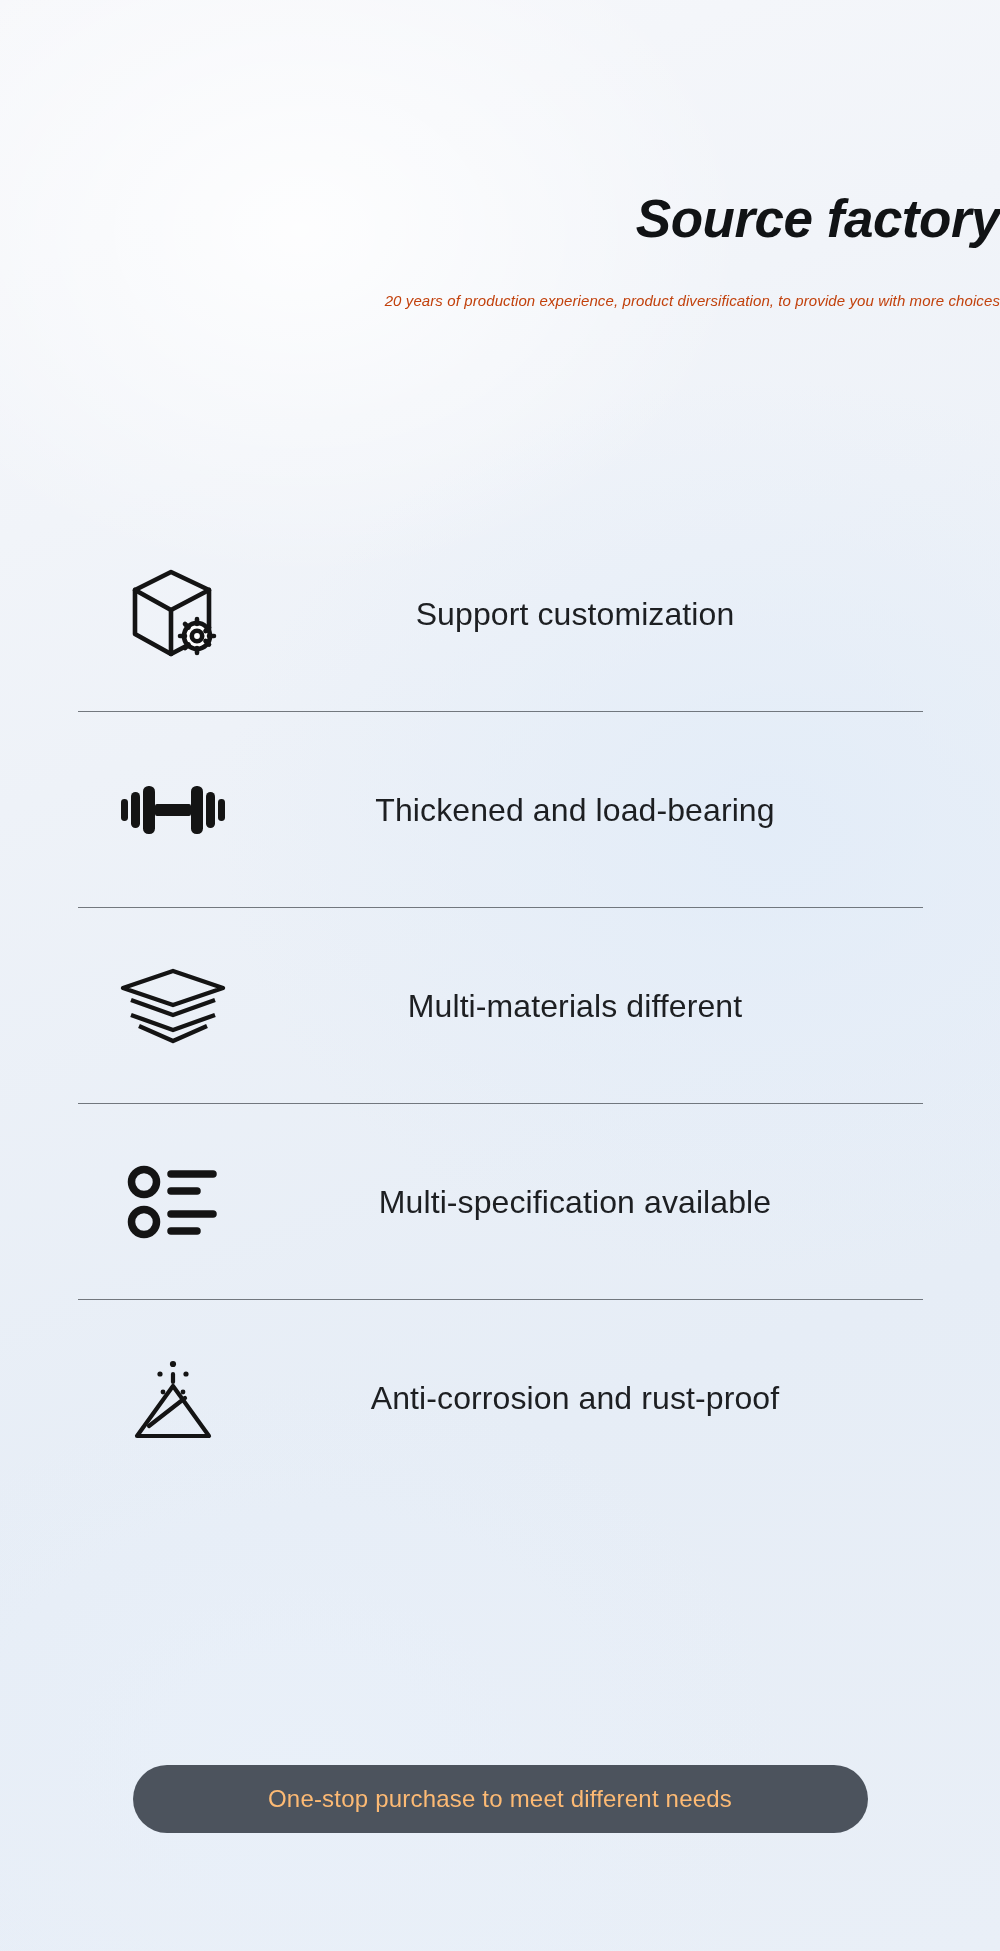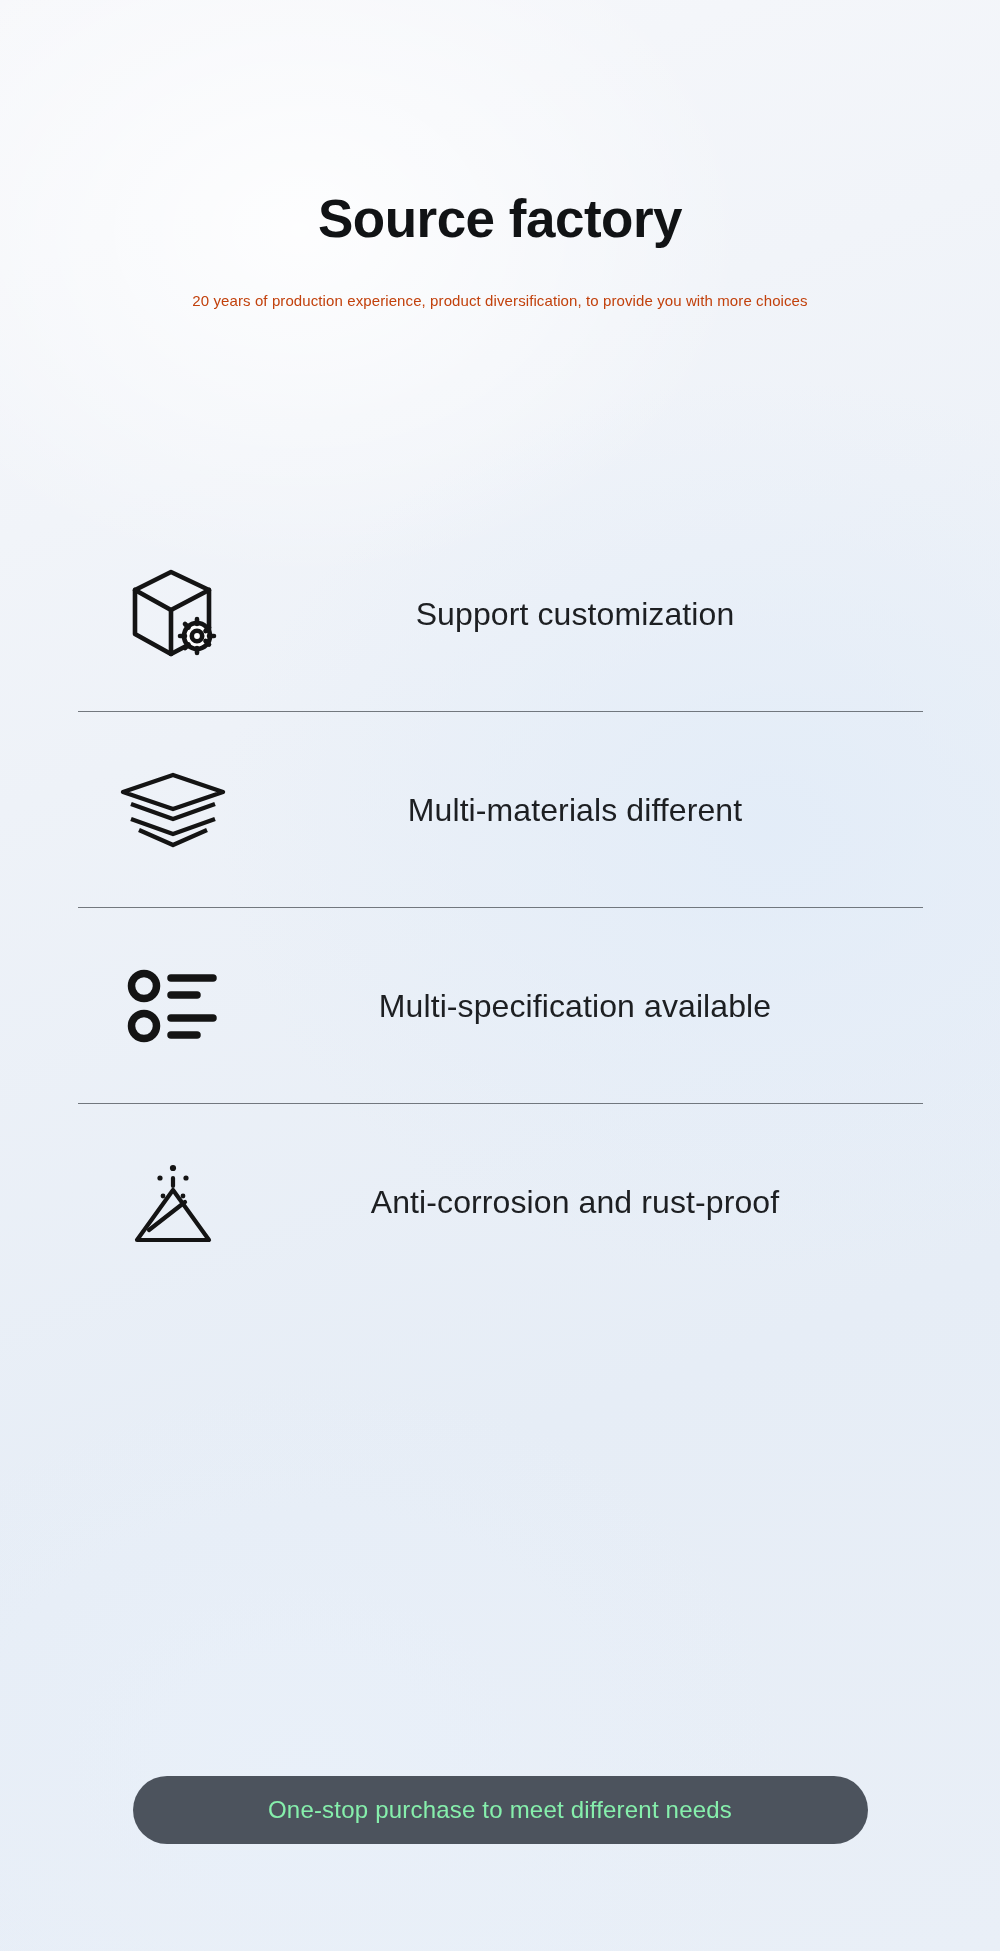--- a/index.html
+++ b/index.html
@@ -40,21 +40,22 @@
   .wash-c {
     width: 1000px; height: 800px;
     left: -200px; bottom: -220px;
     background: radial-gradient(closest-side, rgba(233,240,249,0.95), rgba(233,240,249,0));
   }
 
   .header {
     position: absolute;
     left: 0; right: 0;
     top: 190px;
-    text-align: center;
+    text-align: right;
+    font-style: italic;
   }
   .title {
     font-size: 53px;
     font-weight: 700;
     letter-spacing: -0.5px;
     color: #111315;
     margin: 0;
     line-height: 1.1;
   }
   .subtitle {
@@ -111,30 +112,29 @@
     left: 0; right: 0;
     top: 1765px;
     display: flex;
     justify-content: center;
   }
   .cta {
     width: 735px;
     height: 68px;
     border-radius: 34px;
     background: #4c535d;
-    color: #86efac;
+    color: #fdba74;
     border: none;
     font-family: "Liberation Sans", sans-serif;
     font-size: 24px;
     letter-spacing: 0.2px;
     cursor: pointer;
     display: flex;
     align-items: center;
     justify-content: center;
-    margin-top: 11px;
   }
 </style>
 </head>
 <body>
 
 <div class="page">
   <div class="wash-a"></div>
   <div class="wash-b"></div>
   <div class="wash-c"></div>
 
@@ -153,20 +153,35 @@
           <path d="M50 46 L50 90"></path>
           <circle cx="76" cy="72" r="13" fill="#ffffff"></circle>
           <circle cx="76" cy="72" r="5.2"></circle>
           <path d="M76 55 L76 60 M76 84 L76 89 M59 72 L64 72 M88 72 L93 72 M64 60 L67.5 63.5 M84.5 77 L88 80.5 M88 63.5 L84.5 67 M67.5 80.5 L64 84"></path>
         </svg>
       </div>
       <div class="feature-label">Support customization</div>
       <div class="rule"></div>
     </div>
 
+    <div class="feature">
+      <div class="icon-slot">
+        <svg width="110" height="56" viewBox="0 0 110 56" fill="#141414">
+          <rect x="3" y="17" width="7" height="22" rx="3.4"></rect>
+          <rect x="13" y="10" width="9" height="36" rx="4.4"></rect>
+          <rect x="25" y="4" width="12" height="48" rx="5.5"></rect>
+          <rect x="37" y="22" width="36" height="12" rx="2"></rect>
+          <rect x="73" y="4" width="12" height="48" rx="5.5"></rect>
+          <rect x="88" y="10" width="9" height="36" rx="4.4"></rect>
+          <rect x="100" y="17" width="7" height="22" rx="3.4"></rect>
+        </svg>
+      </div>
+      <div class="feature-label">Thickened and load-bearing</div>
+      <div class="rule"></div>
+    </div>
 
     <div class="feature">
       <div class="icon-slot">
         <svg width="108" height="78" viewBox="0 0 108 78" fill="none" stroke="#141414" stroke-width="4.4" stroke-linejoin="round">
           <path d="M54 4 L104 21 L54 38 L4 21 Z"></path>
           <path d="M12 33 L54 48 L96 33"></path>
           <path d="M12 48 L54 63 L96 48"></path>
           <path d="M20 59 L54 74 L88 59"></path>
         </svg>
       </div>

